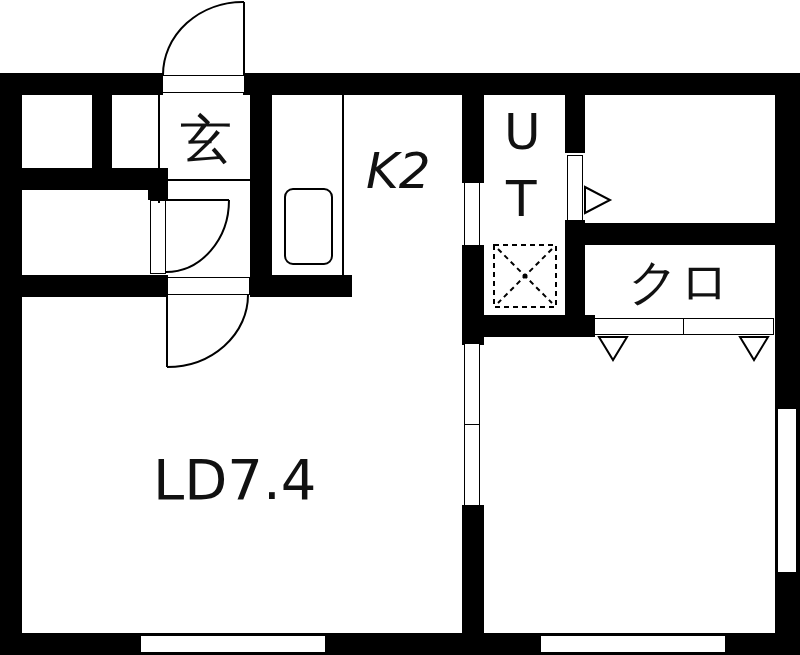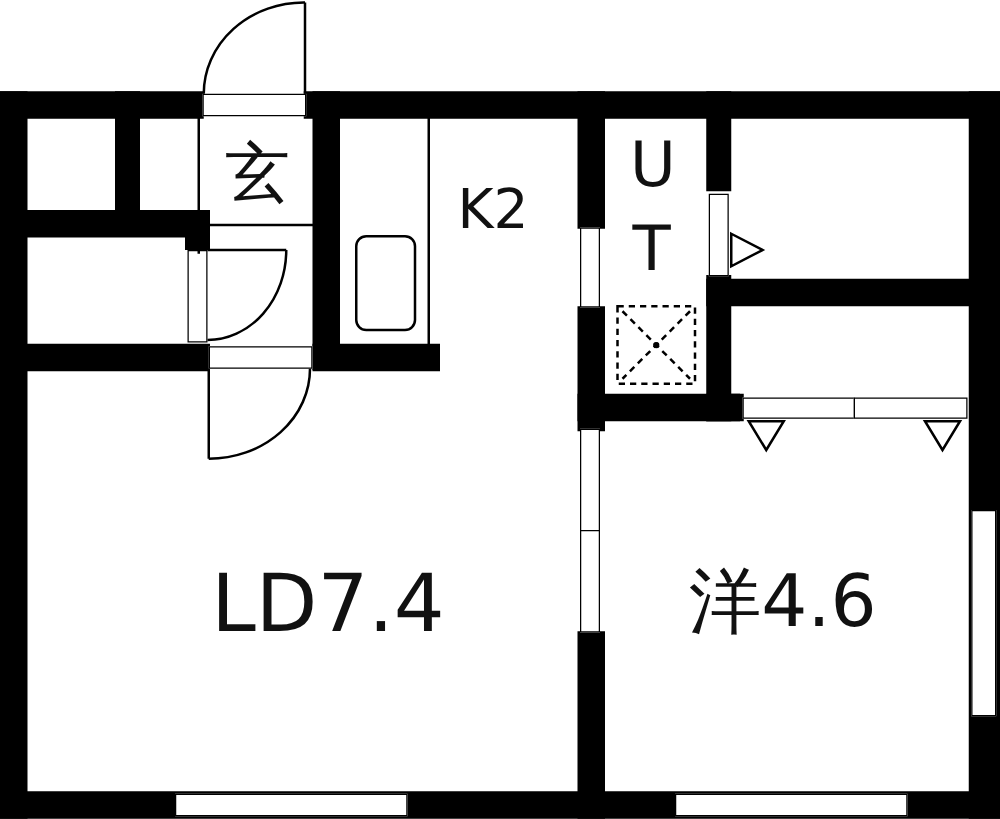--- a/index.html
+++ b/index.html
@@ -81,18 +81,18 @@
     </g>
     <circle cx="525" cy="276" r="2.5" fill="#000"></circle>
 
     <polygon points="585,187 610,200 585,213" fill="#fff" stroke="#000" stroke-width="2"></polygon>
 
     <polygon points="599,337 627,337 613,360" fill="#fff" stroke="#000" stroke-width="2"></polygon>
     <polygon points="740,337 768,337 754,360" fill="#fff" stroke="#000" stroke-width="2"></polygon>
   </svg>
 
   <span class="label" style="left:180px;top:113px;font-size:52px;">玄</span>
-  <span class="label" style="left:366px;top:146px;font-size:44px;">K2</span>
+  <span class="label" style="left:366px;top:146px;font-size:50px;font-style:italic;">K2</span>
   <span class="label" style="left:504px;top:107px;font-size:50px;">U</span>
   <span class="label" style="left:506px;top:174px;font-size:50px;">T</span>
-  <span class="label" style="left:153px;top:452px;font-size:64px;margin-left:16px;">LD7.4</span>
-  <span class="label" style="left:551px;top:452px;font-size:58px;">洋4.6</span>
+  <span class="label" style="left:628px;top:257px;font-size:50px;">クロ</span>
+  <span class="label" style="left:153px;top:452px;font-size:56px;">LD7.4</span>
 </div>
 
 </body></html>

